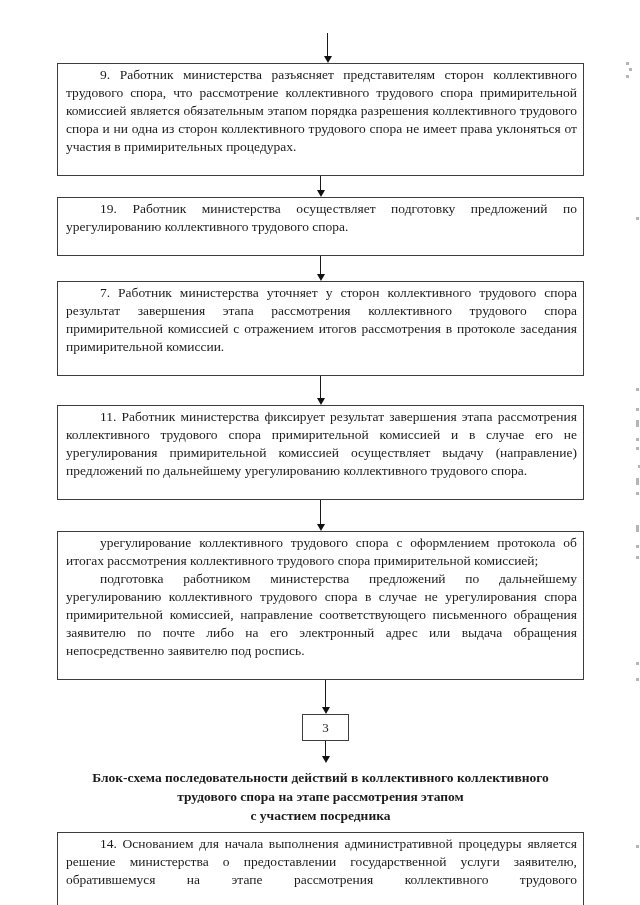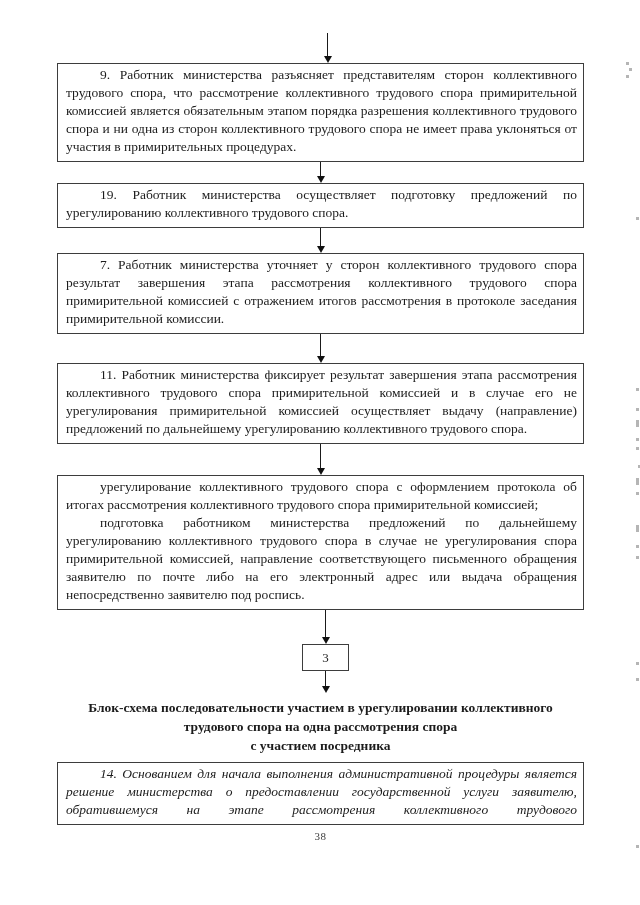--- a/index.html
+++ b/index.html
@@ -18,33 +18,32 @@
   .flow {
     position: absolute;
     left: 57px;
     top: 0;
     width: 527px;
   }
   .box {
     box-sizing: border-box;
     width: 100%;
     border: 1px solid #3d3d3d;
-    padding: 2px 6px 5px 8px;
+    padding: 2px 6px 19px 8px;
     font-size: 13.5px;
     line-height: 18px;
     text-align: justify;
     background: #ffffff;
   }
   .box p {
     margin: 0;
     text-indent: 34px;
   }
   .box.last-justify p {
     text-align-last: justify;
-    font-style: italic;
   }
   .arrow {
     display: flex;
     flex-direction: column;
     align-items: center;
   }
   .arrow .shaft {
     width: 1px;
     background: #1a1a1a;
     flex: 1 1 auto;
@@ -159,22 +158,22 @@
   <div class="connector">
     <span>3</span>
   </div>
 
   <div class="arrow a-6">
     <div class="shaft"></div>
     <div class="head"></div>
   </div>
 
   <div class="title">
-    <div>Блок-схема последовательности участием в урегулировании коллективного</div>
-    <div>трудового спора на одна рассмотрения спора</div>
+    <div>Блок-схема последовательности действий в коллективного коллективного</div>
+    <div>трудового спора на этапе рассмотрения этапом</div>
     <div>с участием посредника</div>
   </div>
 
   <div class="box box14 last-justify">
     <p>14. Основанием для начала выполнения административной процедуры является решение министерства о предоставлении государственной услуги заявителю, обратившемуся на этапе рассмотрения коллективного трудового</p>
   </div>
 
   <div class="pagenum">38</div>
 
 </div>

